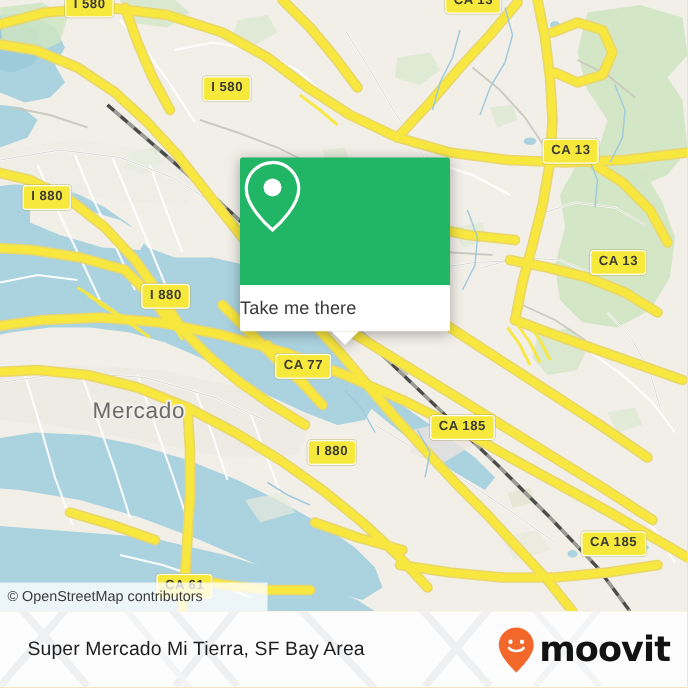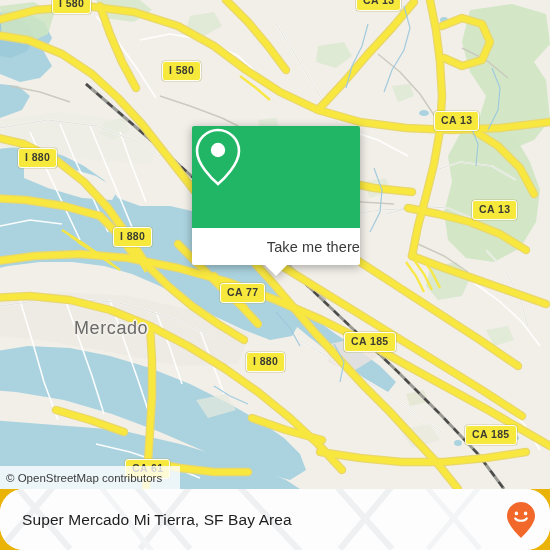--- a/index.html
+++ b/index.html
@@ -47,44 +47,44 @@
   .popup{
     position:absolute;left:192px;top:126px;width:168px;
     filter:drop-shadow(0 2px 5px rgba(0,0,0,.32));
   }
   .popup-top{
     background:#21b566;height:102px;border-radius:2px 2px 0 0;
     display:flex;align-items:center;justify-content:center;
   }
   .popup-bottom{
     background:#ffffff;height:37px;border-radius:0 0 2px 2px;
-    display:flex;align-items:center;justify-content:flex-end;
+    display:flex;align-items:center;justify-content:flex-start;
   }
   .popup-cta{color:#3a3a3a;font-size:14.5px;letter-spacing:.1px;}
   .popup-tail{
     position:absolute;left:50%;transform:translateX(-50%);top:139px;
     width:0;height:0;
     border-left:11px solid transparent;border-right:11px solid transparent;
     border-top:11px solid #ffffff;
   }
 
   
   .attrib{
-    position:absolute;left:0;top:466px;height:23px;width:180px;
+    position:absolute;left:0;top:466px;height:23px;width:214px;
     background:rgba(255,255,255,.78);
     display:flex;align-items:center;
   }
   .attrib span{
     color:#3b3b3b;font-size:11.5px;padding-left:6px;white-space:nowrap;
   }
 
   
   .footer{
     position:absolute;left:0;top:489px;width:550px;height:61px;
-    background:#fdfdfd;overflow:hidden;border-radius:24px;
+    background:#fdfdfd;overflow:hidden;
   }
   .footer-wm{position:absolute;left:0;top:0;}
   .footer-title{
     position:absolute;left:22px;top:50%;transform:translateY(-50%);
     color:#1d1d1d;font-size:15.5px;white-space:nowrap;letter-spacing:.1px;
   }
   .brand{
     position:absolute;right:14px;top:50%;transform:translateY(-50%);
     display:flex;align-items:center;gap:3px;
   }
@@ -378,16 +378,17 @@
 
     <div class="footer-title">Super Mercado Mi Tierra, SF Bay Area</div>
 
     <div class="brand">
       <svg width="30" height="38" viewBox="0 0 30 38">
         <path d="M15 1 C7.3 1 1 7.3 1 15 C1 23.5 12 34 15 37 C18 34 29 23.5 29 15 C29 7.3 22.7 1 15 1 Z" fill="#f2682a"></path>
         <ellipse cx="10.4" cy="12.4" rx="1.7" ry="1.9" fill="#ffffff"></ellipse>
         <ellipse cx="19.6" cy="12.4" rx="1.7" ry="1.9" fill="#ffffff"></ellipse>
         <path d="M9.2 17.4 C11.4 20.6 18.6 20.6 20.8 17.4" fill="none" stroke="#ffffff" stroke-width="2.1" stroke-linecap="round"></path>
       </svg>
+      <span class="brand-word">moovit</span>
     </div>
   </div>
 
 </div>
 
 </body></html>

